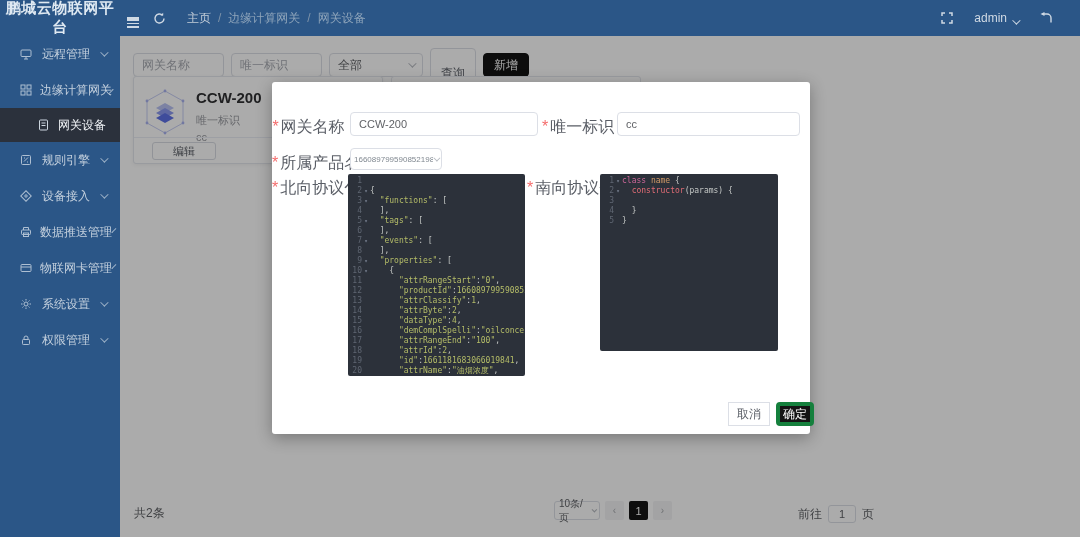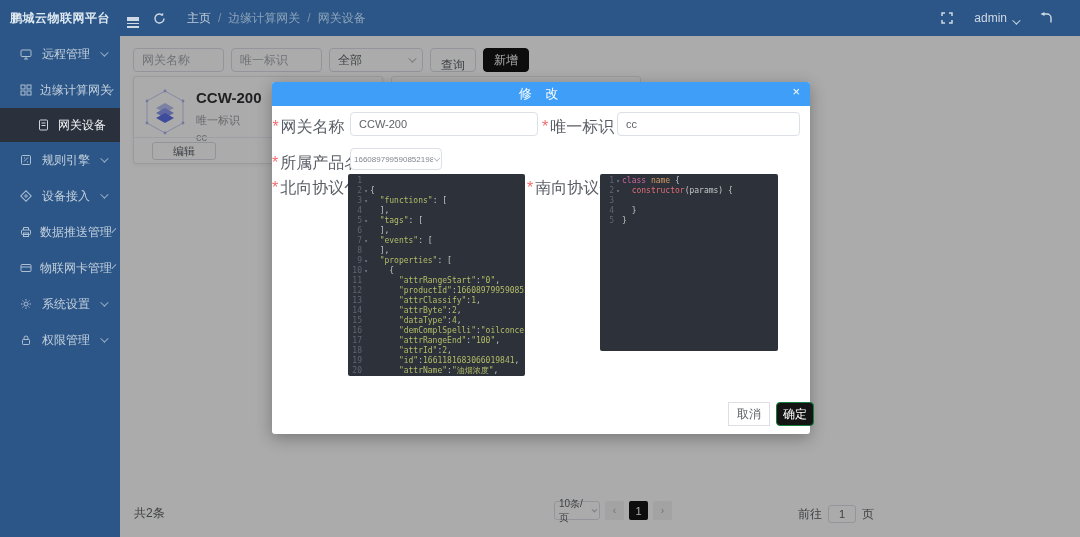--- a/index.html
+++ b/index.html
@@ -1,21 +1,21 @@
 <!DOCTYPE html>
 <html><head>
 <meta charset="utf-8">
 <style>
   * { margin:0; padding:0; box-sizing:border-box; }
   html,body { width:1080px; height:537px; background:#fff; font-family:"Liberation Sans","DejaVu Sans",sans-serif; overflow:hidden; }
   #app { position:relative; width:1080px; height:537px; background:#fff; overflow:hidden; }
 
   
   .header { position:absolute; left:0; top:0; width:1080px; height:36px; background:#2b5687; z-index:10; display:flex; align-items:center; }
-  .logo { width:120px; text-align:center; color:#dfe9f2; font-size:12px; font-weight:bold; letter-spacing:0.5px; }
+  .logo { width:120px; text-align:center; color:#dfe9f2; font-size:15px; font-weight:bold; letter-spacing:0.5px; }
   .hd-icon { color:#cfd9e4; margin:0 7px; display:inline-flex; align-items:center; cursor:pointer; }
   .burger span { display:block; width:12px; height:1.6px; background:#cfd9e4; margin:2px 0; }
   .crumb { font-size:12px; margin-left:14px; display:flex; align-items:center; gap:7px; }
   .crumb .c1 { color:#c3cdd8; }
   .crumb .sep { color:#7e93a9; }
   .crumb .c2 { color:#8ea4ba; }
   .hd-right { margin-left:auto; display:flex; align-items:center; gap:14px; padding-right:20px; }
   .admin { color:#cfd9e4; font-size:12px; display:flex; align-items:flex-end; gap:5px; cursor:pointer; }
   .chev { display:inline-block; width:6px; height:6px; border-right:1.3px solid currentColor; border-bottom:1.3px solid currentColor; transform:rotate(45deg) translateY(-2px); }
   .chev.up { transform:rotate(-135deg) translateY(-2px); }
@@ -29,21 +29,21 @@
   .sub-item { height:34px; display:flex; align-items:center; padding-left:38px; background:#2b313c; color:#f2f5f8; font-size:12px; cursor:pointer; }
   .sub-item .s-ic { width:13px; margin-right:7px; color:#cdd6e0; display:inline-flex; }
 
   
   .main { position:absolute; left:120px; top:36px; width:960px; height:501px; background:#fff; }
   .toolbar { position:absolute; left:13px; top:12px; display:flex; align-items:center; gap:7px; }
   .tb-input { width:91px; height:24px; border:1px solid #dcdfe6; border-radius:4px; font-size:12px; padding:0 8px; color:#606266; background:#fff; font-family:inherit; }
   .tb-input::placeholder { color:#a8abb2; }
   .tb-select { width:94px; height:24px; border:1px solid #dcdfe6; border-radius:4px; font-size:12px; color:#606266; background:#fff; display:flex; align-items:center; padding:0 8px; justify-content:space-between; cursor:pointer; }
   .tb-select .chev { color:#b4b8bf; }
-  .btn-plain { height:24px; padding:8px 10px; background:#fff; border:1px solid #dcdfe6; border-radius:4px; font-size:12px; color:#5a5e66; cursor:pointer; font-family:inherit; }
+  .btn-plain { height:24px; padding:16px 10px; background:#fff; border:1px solid #dcdfe6; border-radius:4px; font-size:12px; color:#5a5e66; cursor:pointer; font-family:inherit; }
   .btn-dark { height:24px; padding:0 10px; background:#141414; border:1px solid #141414; border-radius:4px; font-size:12px; color:#fff; cursor:pointer; font-family:inherit; }
 
   .card { position:absolute; left:13px; top:40px; width:250px; height:88px; background:#fff; border:1px solid #e4e7ed; border-radius:3px; box-shadow:0 1px 4px rgba(0,0,0,0.06); }
   .card2 { position:absolute; left:271px; top:40px; width:250px; height:88px; background:#fff; border:1px solid #e4e7ed; border-radius:3px; }
   .card-body { display:flex; padding:8px 10px; }
   .cube { margin:4px 6px 0 0; }
   .card-info { padding-left:4px; }
   .card-title { font-size:15px; font-weight:bold; color:#303133; margin-top:4px; }
   .card-meta { font-size:11px; color:#989aa0; margin-top:7px; }
   .card-meta2 { font-size:11px; color:#989aa0; margin-top:3px; }
@@ -74,21 +74,21 @@
   .m-select .chev { color:#b4b8bf; width:5px; height:5px; }
   .editor { position:absolute; background:#2c313a; border-radius:2px; overflow:hidden; padding-top:2px; }
   .cl { display:flex; height:10px; line-height:10px; font-family:"DejaVu Sans Mono",monospace; font-size:8px; }
   .cl .ln { width:14px; text-align:right; color:#5f6672; flex:0 0 14px; }
   .cl .fold { width:8px; flex:0 0 8px; text-align:center; color:#7b8494; font-size:6px; line-height:10px; }
   .cl .code { white-space:pre; }
   .tk-p { color:#c5c8c6; } .tk-s { color:#b5bd68; } .tk-n { color:#b5bd68; }
   .tk-k { color:#cc6699; } .tk-t { color:#d19a66; } .tk-f { color:#e06c75; }
   .modal-footer { position:absolute; left:0; top:316px; width:100%; height:36px; }
   .cancel-btn { position:absolute; left:456px; top:4px; width:42px; height:24px; background:#fff; border:1px solid #dcdfe6; border-radius:0; font-size:12px; color:#5a5e66; cursor:pointer; font-family:Liberation Serif, serif; }
-  .confirm-btn { position:absolute; left:504px; top:4px; width:38px; height:24px; background:#141414; border:1px solid #15803d; border-radius:4px; font-size:12px; color:#fff; cursor:pointer; font-family:inherit; }
+  .confirm-btn { position:absolute; left:504px; top:4px; width:38px; height:24px; background:#141414; border:4px solid #15803d; border-radius:4px; font-size:12px; color:#fff; cursor:pointer; font-family:inherit; }
 </style>
 </head>
 <body>
 
 <div id="app">
 
   <div class="header">
     <div class="logo">鹏城云物联网平台</div>
     <span class="hd-icon burger">
         <span>
@@ -279,24 +279,20 @@
         <span>前往</span>
         <input class="goto-input" value="1" style="">
         <span>页</span>
       </div>
     </div>
   </div>
 
   <div class="mask"></div>
 
   <div class="modal">
-    <div class="modal-header">
-      <span class="modal-title">修 改</span>
-      <span class="modal-close">×</span>
-    </div>
 
     <div class="f-label" style="left:0;width:73px;top:35px">
       <span class="star">*</span><span>网关名称</span>
     </div>
     <input class="m-input" style="left: 78px; top: 30px; width: 188px;" value="CCW-200">
 
     <div class="f-label" style="left:270px;width:67px;top:35px">
       <span class="star">*</span><span>唯一标识</span>
     </div>
     <input class="m-input" style="left: 345px; top: 30px; width: 183px;" value="cc">

